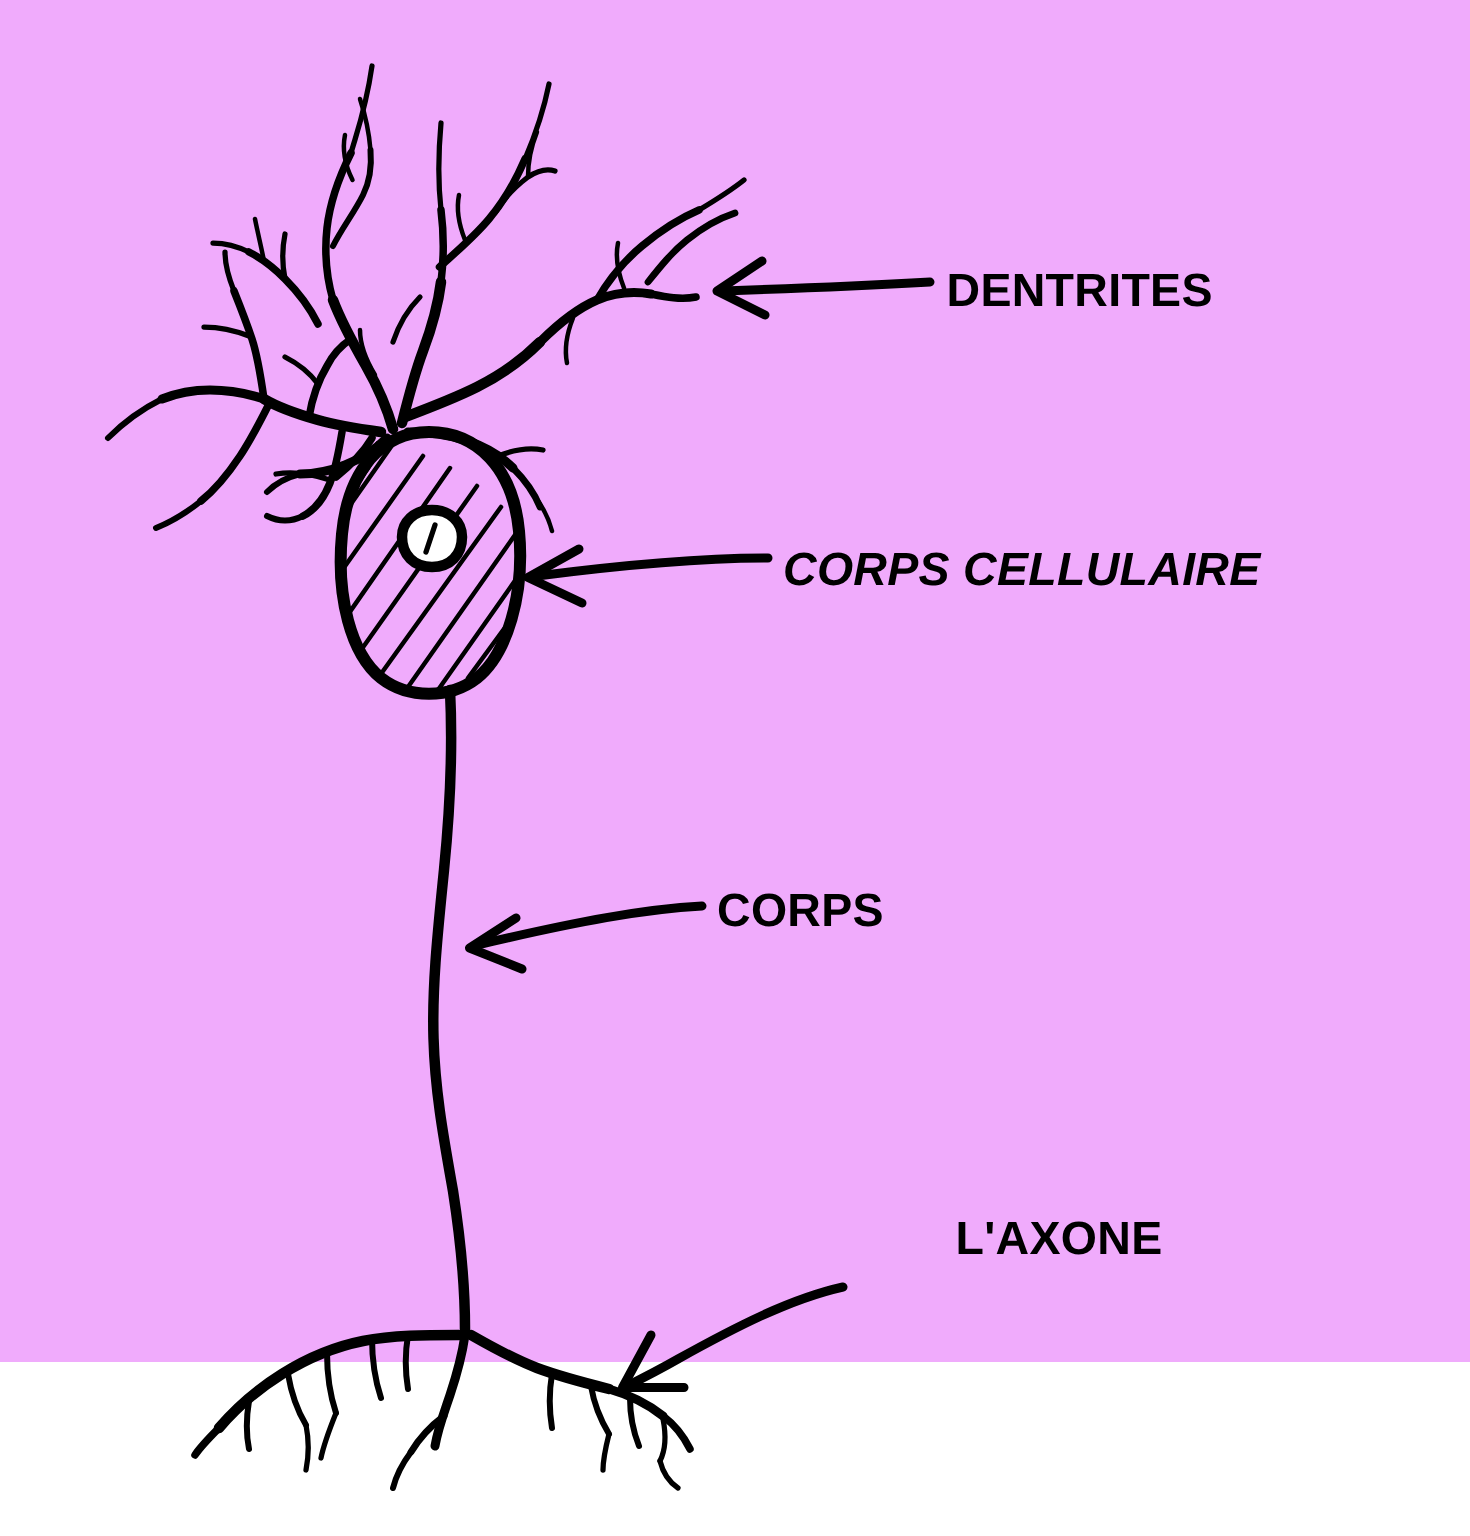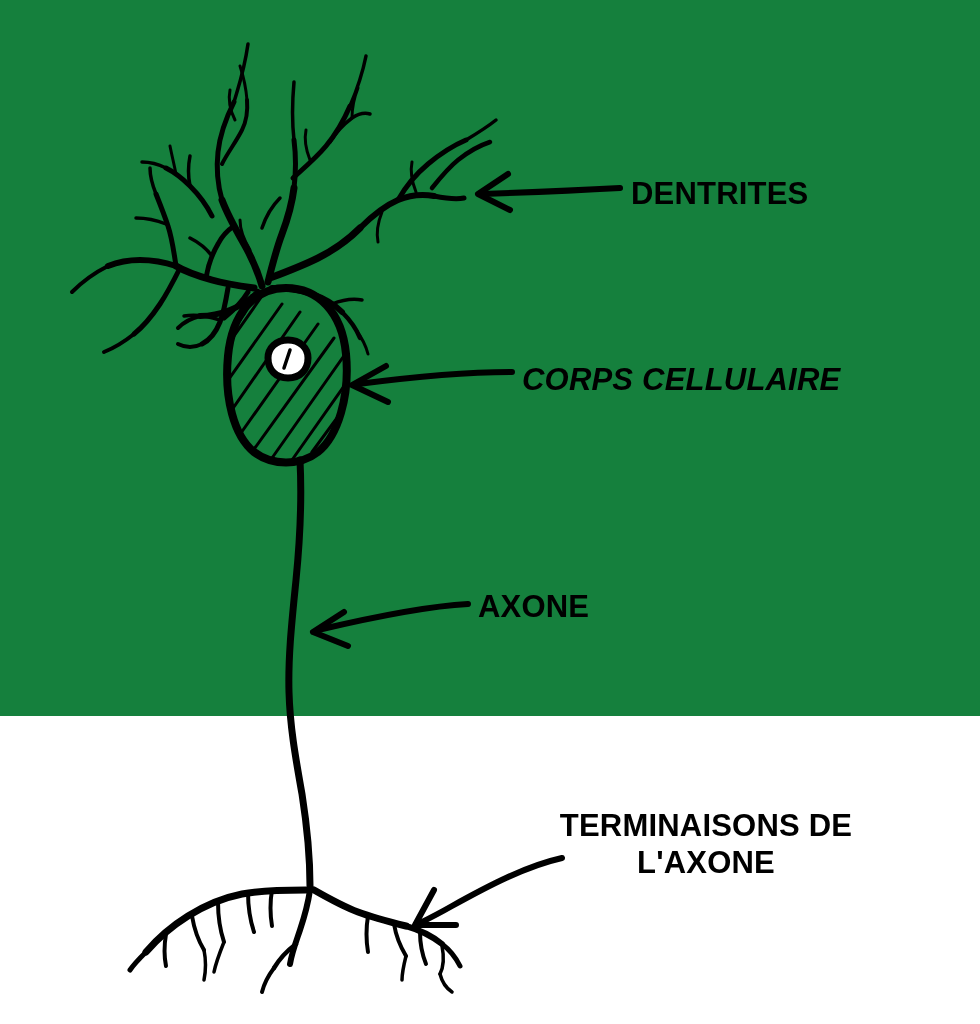--- a/index.html
+++ b/index.html
@@ -10,22 +10,22 @@
   }
   body {
     width: 980px;
     height: 1024px;
     overflow: hidden;
     font-family: "Liberation Sans", sans-serif;
   }
   #canvas {
     position: relative;
     width: 980px;
-    height: 716px;
-    background: #15803d;
+    height: 908px;
+    background: #f0abfc;
   }
   #diagram-svg {
     position: absolute;
     left: 0;
     top: 0;
     width: 980px;
     height: 1024px;
     display: block;
   }
   .label {
@@ -227,20 +227,19 @@
 
       <path stroke-width="6" d="M562,858 C526,866 488,886 452,906 C438,914 426,920 418,924"></path>
       <path stroke-width="6" d="M434,890 L415,925 L456,925"></path>
     </g>
   </svg>
 
   <div class="label" id="label-dendrites">DENTRITES</div>
 
   <div class="label" id="label-corps-cellulaire">CORPS CELLULAIRE</div>
 
-  <div class="label" id="label-axone">AXONE</div>
+  <div class="label" id="label-axone">CORPS</div>
 
   <div class="label" id="label-terminaisons">
-    <span class="line">TERMINAISONS DE</span>
     <span class="line">L'AXONE</span>
   </div>
 
 </div>
 
 </body></html>

